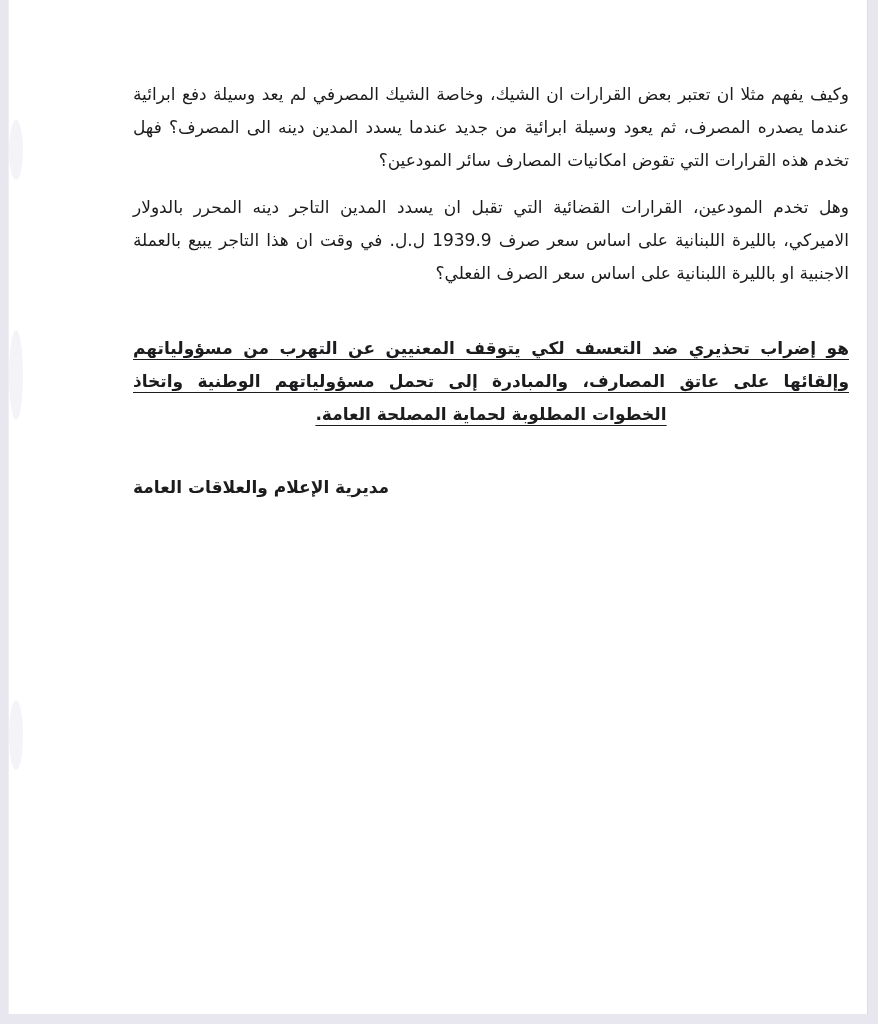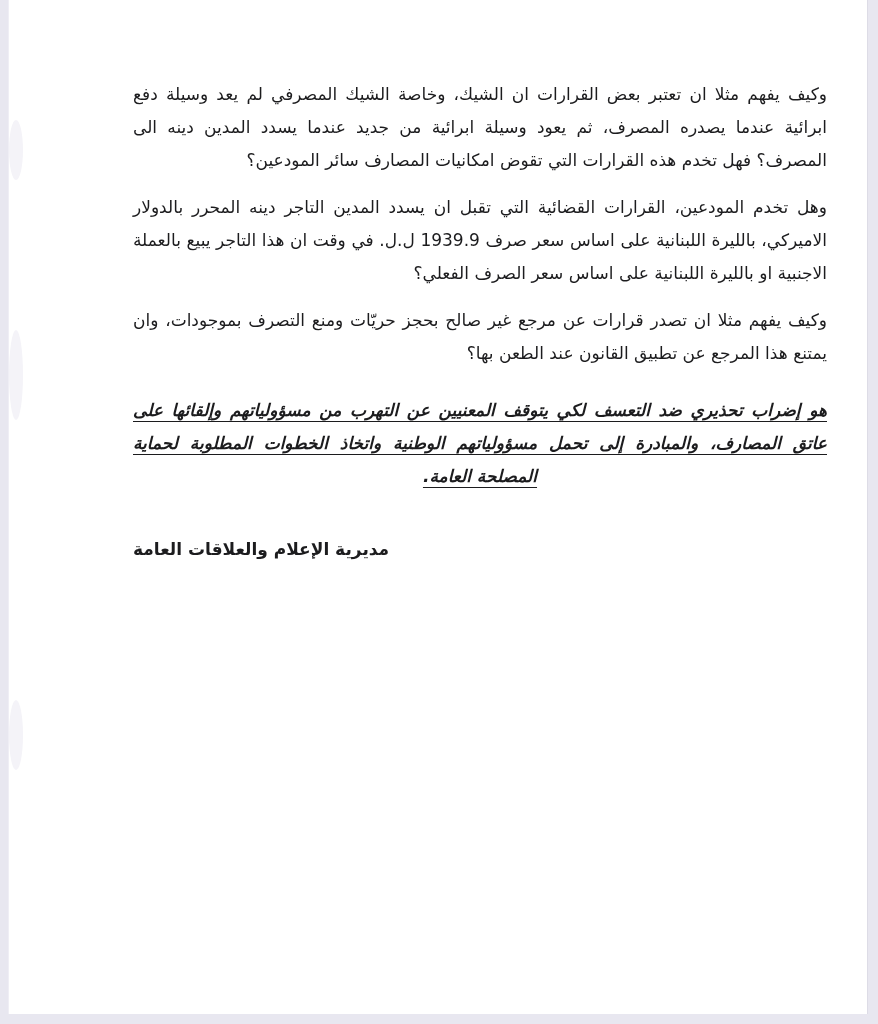--- a/index.html
+++ b/index.html
@@ -38,38 +38,37 @@
   .smudge.s1 { top: 120px; height: 60px; }
   .smudge.s2 { top: 330px; height: 90px; }
   .smudge.s3 { top: 700px; height: 70px; }
 
   .content {
     position: absolute;
     top: 0;
     left: 0;
     right: 0;
     direction: rtl;
-    padding: 78px 40px 0 124px;
+    padding: 78px 18px 0 124px;
     color: #1c1c1e;
     font-size: 17px;
     line-height: 33px;
     text-align: justify;
     text-align-last: right;
   }
   p.body-para {
     margin: 0 0 14px 0;
   }
   p.emphasis-para {
-    margin: 24px 0 0 0;
+    margin: 42px 0 0 0;
     font-weight: bold;
     text-decoration: underline;
     text-underline-offset: 5px;
     text-align: justify;
     text-align-last: center;
-    font-style: italic;
   }
   p.signature-para {
     margin: 40px 0 8px 0;
     font-weight: bold;
     text-align: left;
     text-align-last: left;
   }
 </style>
 </head>
 <body>
@@ -79,20 +78,19 @@
     <div class="smudge s1"></div>
     <div class="smudge s2"></div>
     <div class="smudge s3"></div>
 
     <div class="content">
       <p class="body-para">وكيف يفهم مثلا ان تعتبر بعض القرارات ان الشيك، وخاصة الشيك المصرفي لم يعد وسيلة دفع ابرائية عندما يصدره المصرف، ثم يعود وسيلة ابرائية من جديد عندما يسدد المدين دينه الى المصرف؟ فهل تخدم هذه القرارات التي تقوض امكانيات المصارف سائر المودعين؟</p>
 
       <p class="body-para">وهل تخدم المودعين، القرارات القضائية التي تقبل ان يسدد المدين التاجر دينه المحرر بالدولار الاميركي، بالليرة اللبنانية على اساس سعر صرف 1939.9 ل.ل. في وقت ان هذا التاجر يبيع بالعملة الاجنبية او بالليرة اللبنانية على اساس سعر الصرف الفعلي؟</p>
 
 
-      <p class="body-para">وكيف يفهم مثلا ان تصدر قرارات عن مرجع غير صالح بحجز حريّات ومنع التصرف بموجودات، وان يمتنع هذا المرجع عن تطبيق القانون عند الطعن بها؟</p>
 
       <p class="emphasis-para">هو إضراب تحذيري ضد التعسف لكي يتوقف المعنيين عن التهرب من مسؤولياتهم وإلقائها على عاتق المصارف، والمبادرة إلى تحمل مسؤولياتهم الوطنية واتخاذ الخطوات المطلوبة لحماية المصلحة العامة.</p>
 
       <p class="signature-para">مديرية الإعلام والعلاقات العامة</p>
     </div>
   </div>
 </div>
 
 </body></html>

